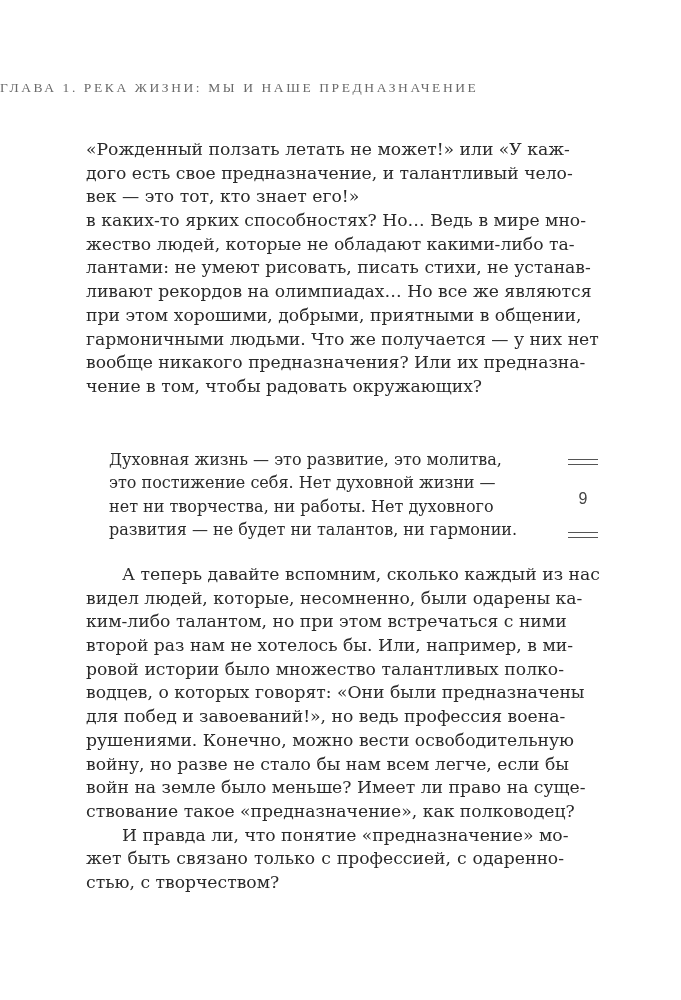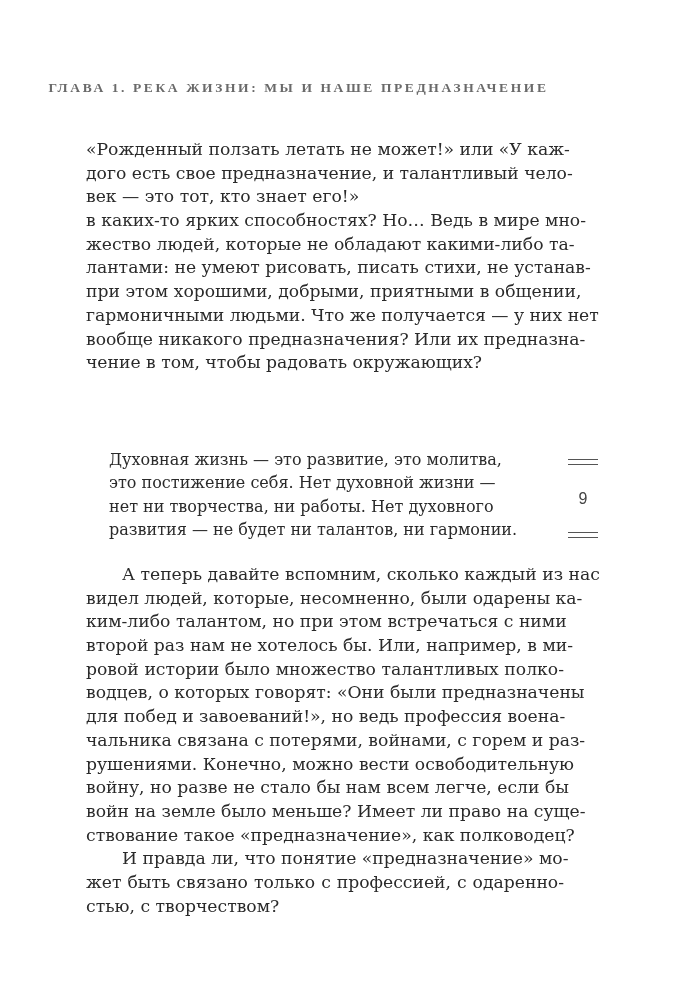--- a/index.html
+++ b/index.html
@@ -1,19 +1,19 @@
 <!DOCTYPE html>
 <html><head>
 <meta charset="utf-8">
 <style>
   html, body { margin:0; padding:0; }
   body { width:681px; height:1000px; background:#ffffff; position:relative; overflow:hidden;
          font-family:"DejaVu Serif", "Liberation Serif", serif; color:#2a2a2a; }
-  .running-head { position:absolute; left:0; right:84px; top:80px; text-align:center;
-         font-family:"Liberation Serif", serif; font-size:13.5px; letter-spacing:2.6px; color:#6a6a6a;font-weight:bold; }
+  .running-head { position:absolute; left:0; right:84px; top:80px; text-align:left;
+         font-family:"Liberation Serif", serif; font-size:13.5px; letter-spacing:2.6px; color:#6a6a6a; }
   .body-text { position:absolute; left:70px; width:478px; font-size:17.2px; line-height:23.7px;margin-left:16px; }
   .line { white-space:nowrap; display:block; text-align:justify; text-align-last:justify; height:23.7px; }
   .line.last { text-align-last:left; }
   .indent { padding-left:36px; }
   .sec1 { top:138px; }
   .quote { position:absolute; left:109px; top:448px; width:420px; font-size:16px; line-height:23.4px;
            font-family:"DejaVu Serif", serif; }
   .quote .line { text-align:left; text-align-last:left; height:23.4px; }
   .sec2 { top:563px; }
   .rule { position:absolute; left:568px; width:30px; height:4px; border-top:1px solid #555; border-bottom:1px solid #555; }
@@ -25,20 +25,21 @@
 
 <div class="running-head">ГЛАВА 1. РЕКА ЖИЗНИ: МЫ И НАШЕ ПРЕДНАЗНАЧЕНИЕ</div>
 
 <div class="body-text sec1">
   <span class="line">«Рожденный ползать летать не может!» или «У каж-</span>
   <span class="line">дого есть свое предназначение, и талантливый чело-</span>
   <span class="line last">век — это тот, кто знает его!»</span>
   <span class="line">в каких-то ярких способностях? Но… Ведь в мире мно-</span>
   <span class="line">жество людей, которые не обладают какими-либо та-</span>
   <span class="line">лантами: не умеют рисовать, писать стихи, не устанав-</span>
+  <span class="line">ливают рекордов на олимпиадах… Но все же являются</span>
   <span class="line">при этом хорошими, добрыми, приятными в общении,</span>
   <span class="line">гармоничными людьми. Что же получается — у них нет</span>
   <span class="line">вообще никакого предназначения? Или их предназна-</span>
   <span class="line last">чение в том, чтобы радовать окружающих?</span>
 </div>
 
 <div class="quote">
   <span class="line">Духовная жизнь — это развитие, это молитва,</span>
   <span class="line">это постижение себя. Нет духовной жизни —</span>
   <span class="line">нет ни творчества, ни работы. Нет духовного</span>
@@ -50,21 +51,20 @@
 <div class="rule" style="top:532px;"></div>
 
 <div class="body-text sec2">
   <span class="line indent">А теперь давайте вспомним, сколько каждый из нас</span>
   <span class="line">видел людей, которые, несомненно, были одарены ка-</span>
   <span class="line">ким-либо талантом, но при этом встречаться с ними</span>
   <span class="line">второй раз нам не хотелось бы. Или, например, в ми-</span>
   <span class="line">ровой истории было множество талантливых полко-</span>
   <span class="line">водцев, о которых говорят: «Они были предназначены</span>
   <span class="line">для побед и завоеваний!», но ведь профессия воена-</span>
-  <span class="line">чальника связана с потерями, войнами, с горем и раз-</span>
   <span class="line">рушениями. Конечно, можно вести освободительную</span>
   <span class="line">войну, но разве не стало бы нам всем легче, если бы</span>
   <span class="line">войн на земле было меньше? Имеет ли право на суще-</span>
   <span class="line last">ствование такое «предназначение», как полководец?</span>
   <span class="line indent">И правда ли, что понятие «предназначение» мо-</span>
   <span class="line">жет быть связано только с профессией, с одаренно-</span>
   <span class="line last">стью, с творчеством?</span>
 </div>
 
 </body></html>

